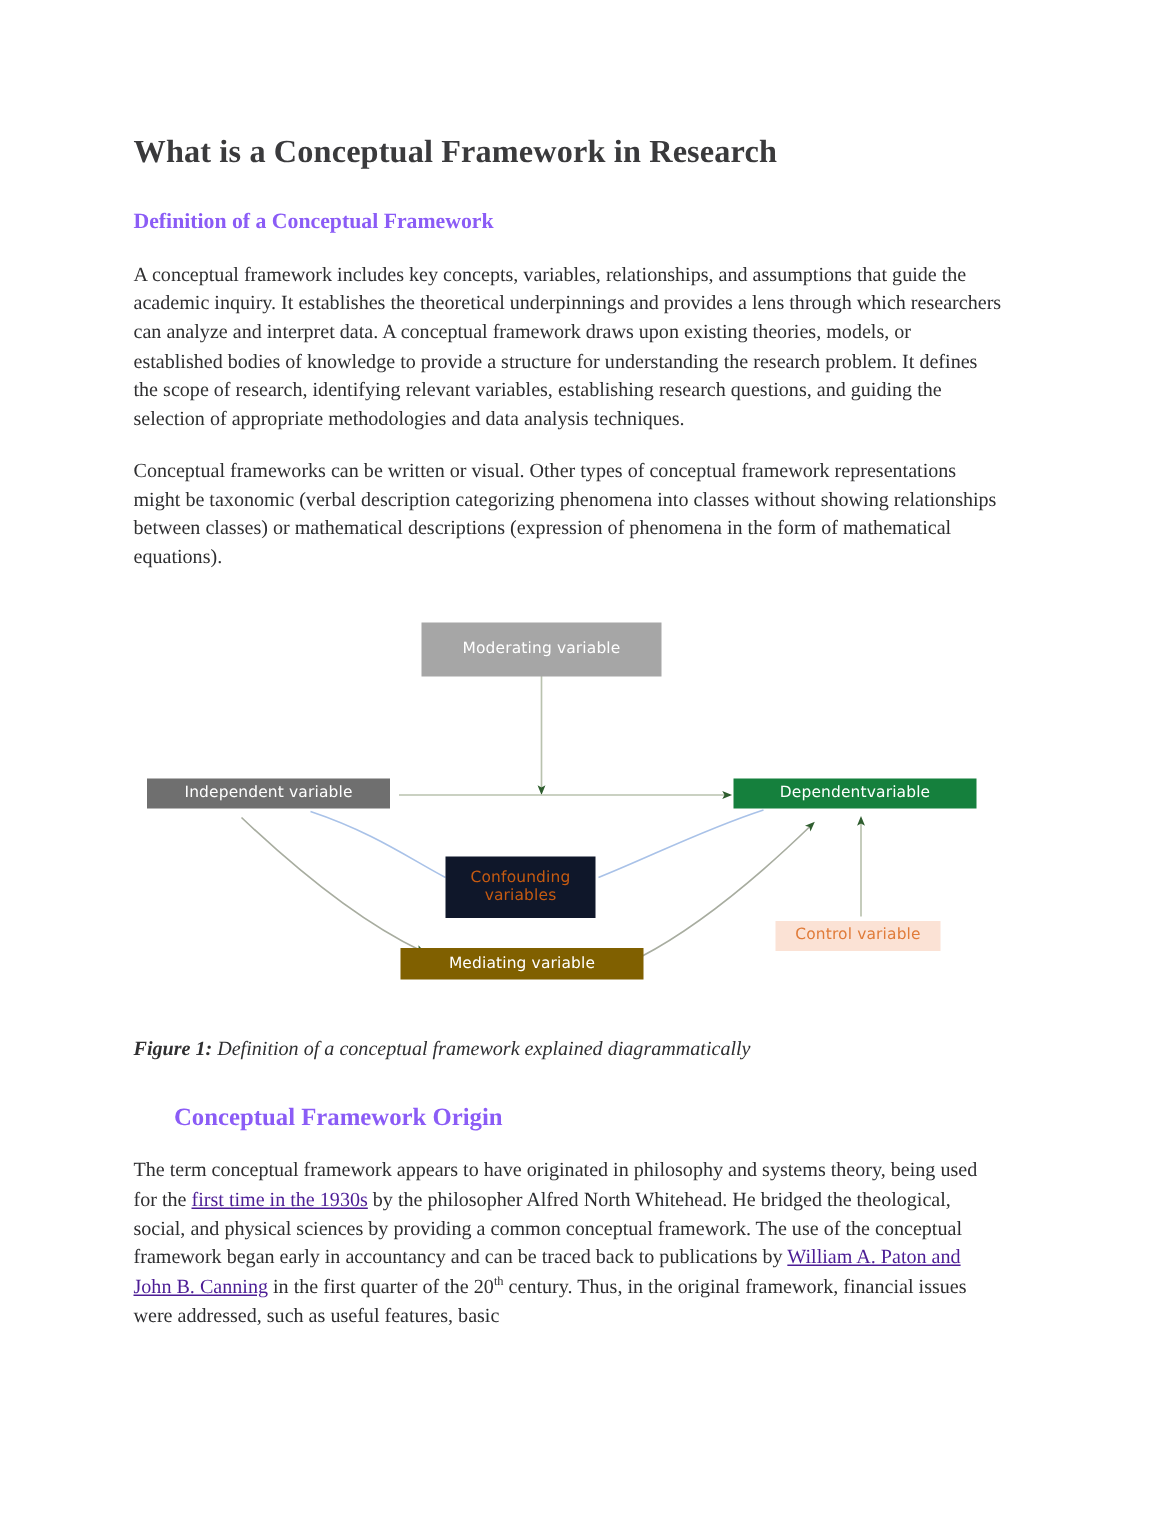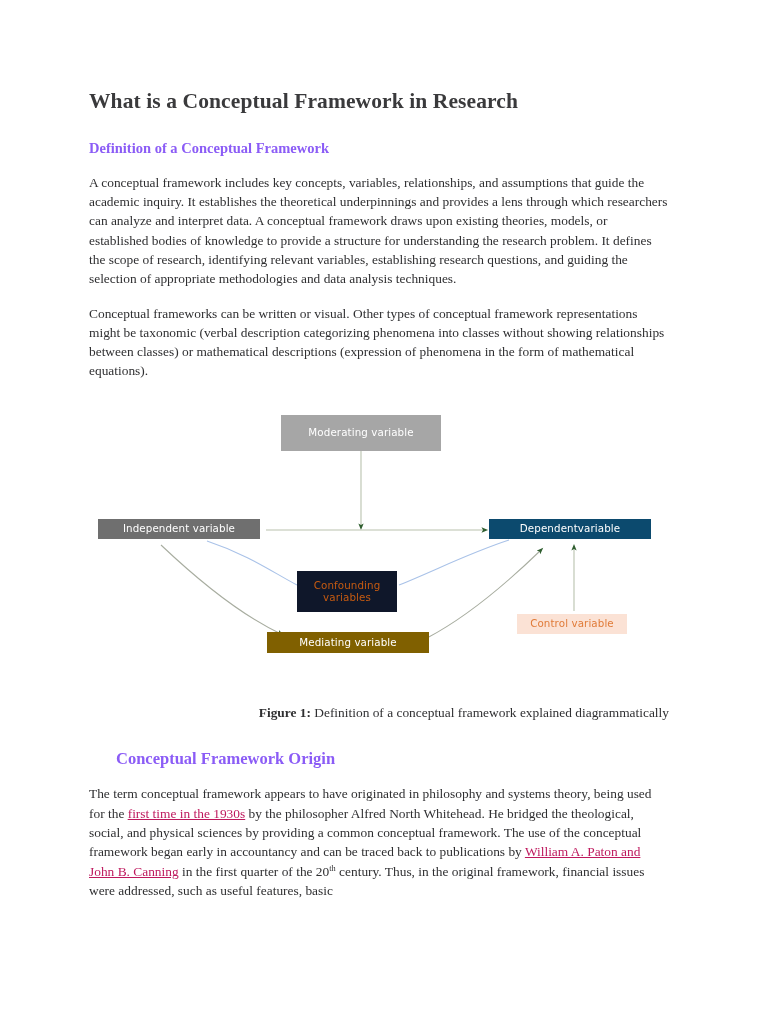--- a/index.html
+++ b/index.html
@@ -56,21 +56,21 @@
   p.body-text {
     font-family: "Liberation Serif", "DejaVu Serif", serif;
     font-size: 13.4px;
     line-height: 1.44;
     color: #2f2f31;
     margin: 15px 0 0 0;
     text-align: left;
   }
 
   a.doclink {
-    color: #be185d;
+    color: #4c1d95;
     text-decoration: underline;
   }
 
   sup.ordinal {
     font-size: 0.62em;
     vertical-align: super;
     line-height: 0;
   }
 
   
@@ -107,21 +107,21 @@
   }
   .node-independent {
     left: 9px; top: 116px;
     width: 162px; height: 20px;
     background: #6f6f6f;
     color: #ffffff;
   }
   .node-dependent {
     left: 400px; top: 116px;
     width: 162px; height: 20px;
-    background: #0c4a6e;
+    background: #15803d;
     color: #ffffff;
   }
   .node-confounding {
     left: 208px; top: 168px;
     width: 100px; height: 41px;
     background: #0f172a;
     color: #c55a11;
     flex-direction: column;
   }
   .node-mediating {
@@ -195,21 +195,21 @@
 
       <div class="node node-mediating">
         <span>Mediating variable</span>
       </div>
 
       <div class="node node-control">
         <span>Control variable</span>
       </div>
     </div>
 
-    <p class="body-text" style="text-align:right; margin-top:32px;">
+    <p class="body-text" style="text-align:left; margin-top:18px;font-style:italic;">
       <b>Figure 1:</b><span> Definition of a conceptual framework explained diagrammatically</span>
     </p>
 
     <h2 class="section-heading larger" style="margin-top:26px;">Conceptual Framework Origin</h2>
 
     <p class="body-text">
       <span>The term conceptual framework appears to have originated in philosophy and systems theory, being used for the </span><a class="doclink" href="#">first time in the 1930s</a><span> by the philosopher Alfred North Whitehead. He bridged the theological, social, and physical sciences by providing a common conceptual framework. The use of the conceptual framework began early in accountancy and can be traced back to publications by </span><a class="doclink" href="#">William A. Paton and John B. Canning</a><span> in the first quarter of the 20</span><sup class="ordinal">th</sup><span> century. Thus, in the original framework, financial issues were addressed, such as useful features, basic</span>
     </p>
 
   </div>

